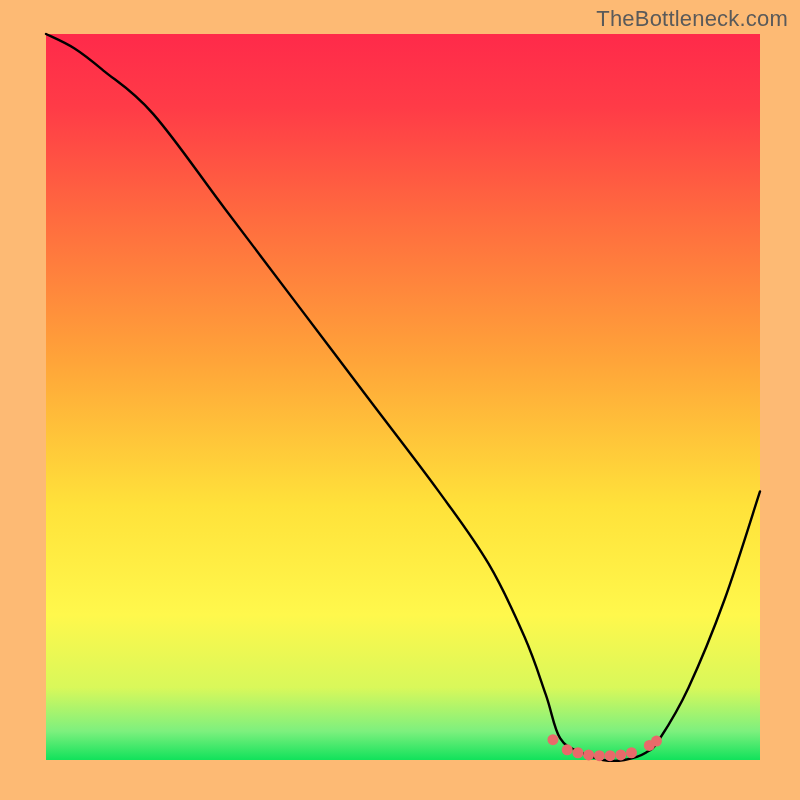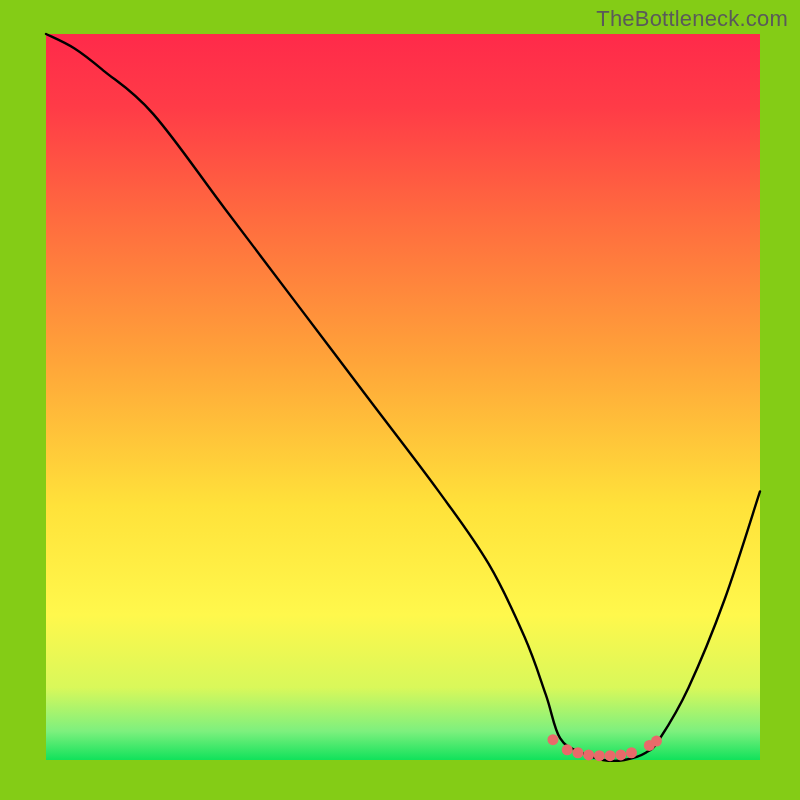--- a/index.html
+++ b/index.html
@@ -8,21 +8,21 @@
     width: 800px;
     height: 800px;
     background: #000;
     font-family: Arial, Helvetica, sans-serif;
     overflow: hidden;
   }
   .frame {
     position: relative;
     width: 800px;
     height: 800px;
-    background: #84cc16;
+    background: #fdba74;
   }
   .watermark {
     position: absolute;
     top: 6px;
     right: 12px;
     color: #5a5a5a;
     font-size: 22px;
     font-weight: 500;
     letter-spacing: 0.2px;
     user-select: none;

